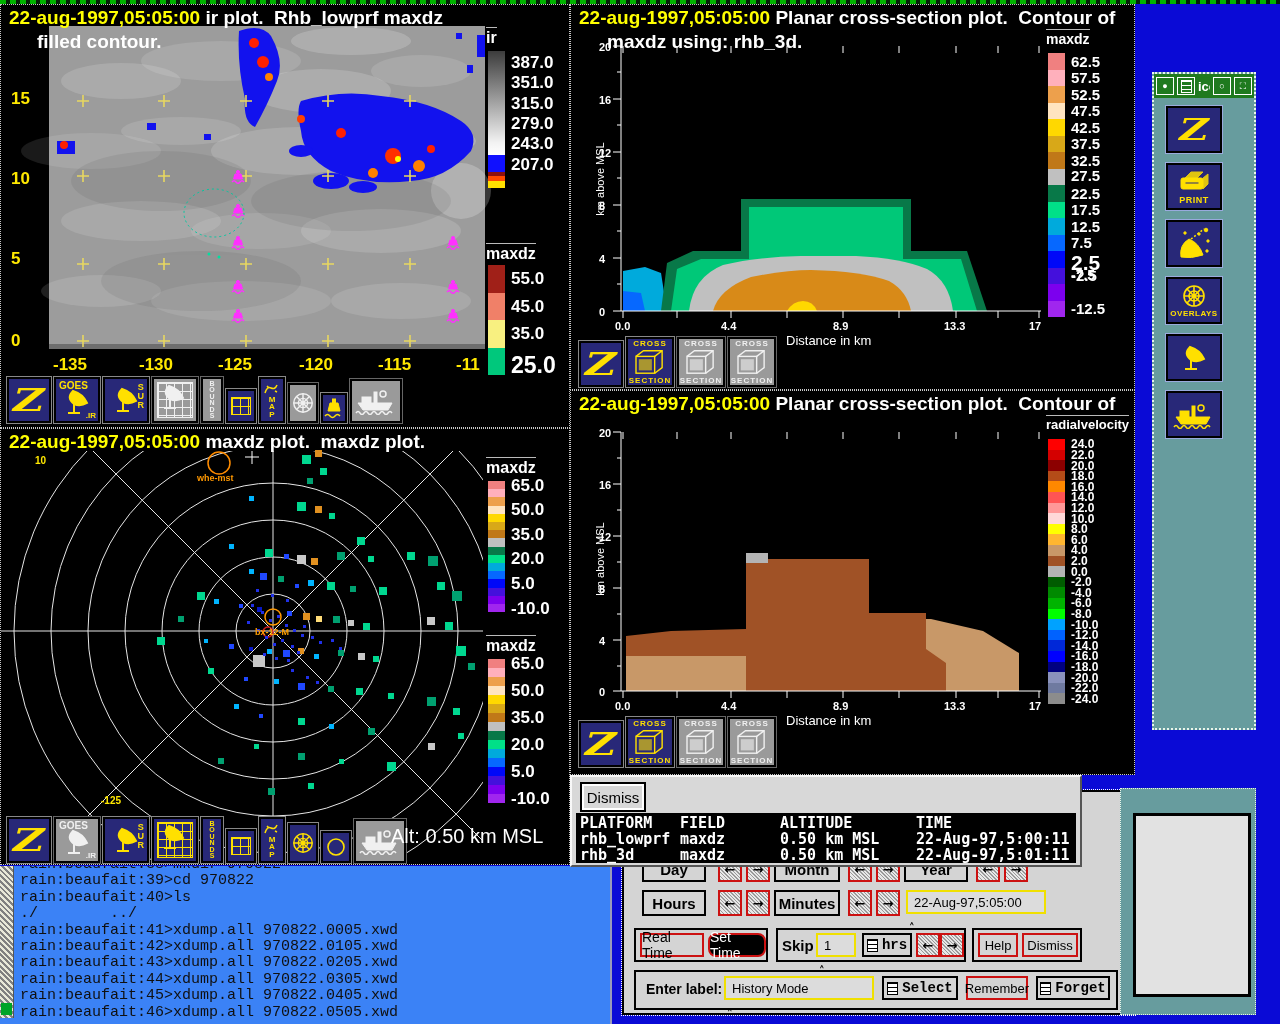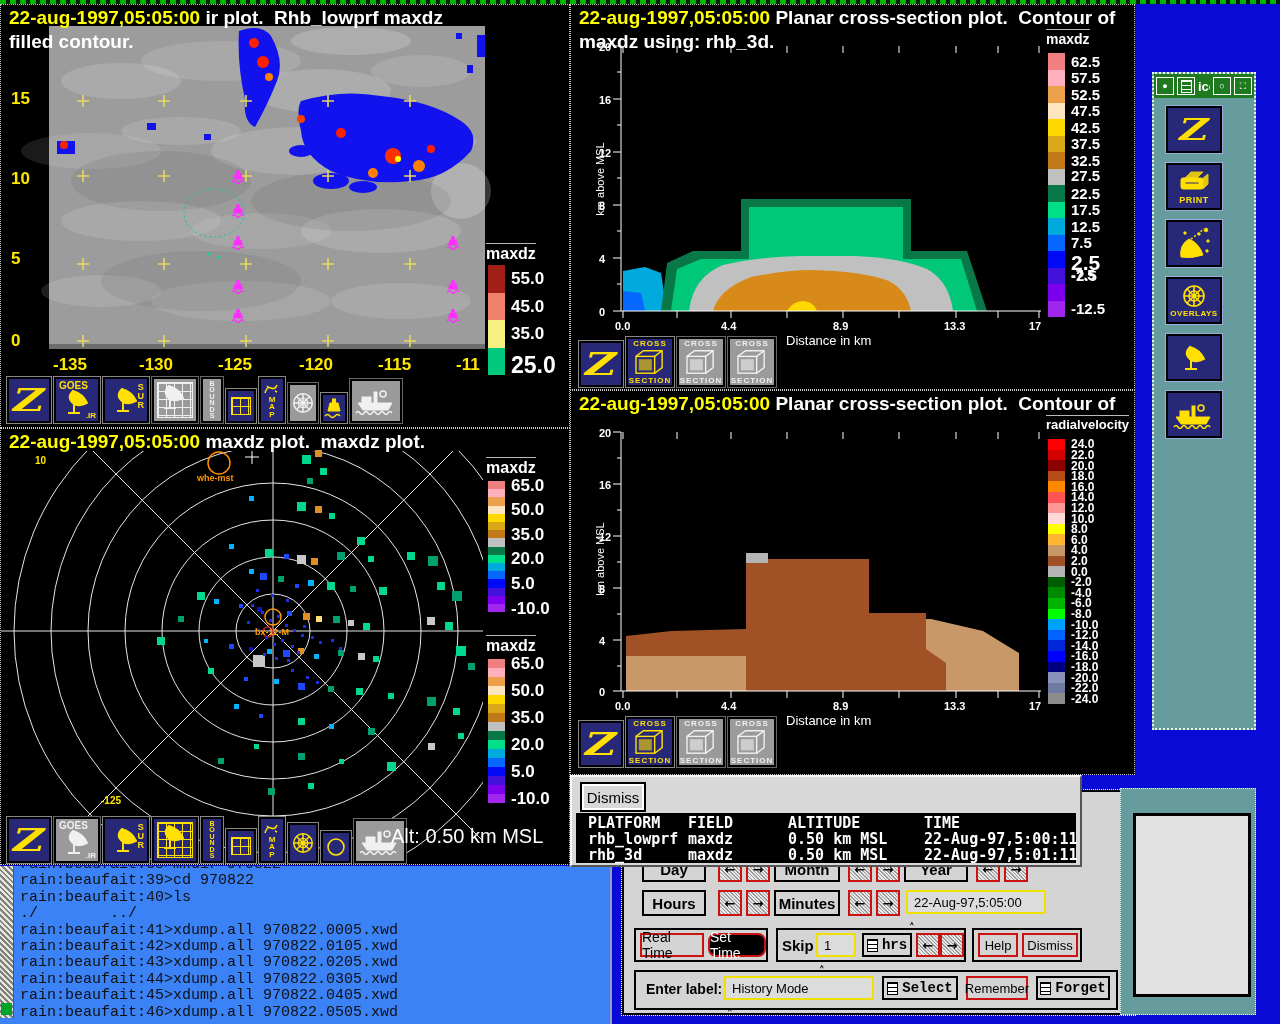--- a/index.html
+++ b/index.html
@@ -2,21 +2,21 @@
 <html><head>
 <meta charset="utf-8">
 <style>
   html,body{margin:0;padding:0;background:#0a0ad6;}
   #screen{position:relative;width:1280px;height:1024px;background:#0a0ad6;overflow:hidden;
           font-family:"Liberation Sans",sans-serif;}
   #top-strip{position:absolute;left:0;top:0;width:1280px;height:4px;
      background:repeating-linear-gradient(90deg,#00b400 0 6px,#062006 6px 10px);}
   .xwin{position:absolute;background:#000;border:1px dotted #c8c8c8;box-sizing:border-box;overflow:hidden;}
   .ptitle{position:absolute;left:8px;top:2px;font:bold 19px "Liberation Sans",sans-serif;color:#fff;white-space:pre;}
-  .ptitle.l2{top:26px;}
+  .ptitle.l2{top:26px;margin-left:28px;}
   .t-time{color:#ffff00;}
   .tick{position:absolute;font-weight:bold;}
   .tick.yel{color:#ffe800;font-size:17px;}
   .tick.wht{color:#fff;font-size:11px;}
   .cb-host{position:absolute;width:92px;color:#fff;}
   .cb-label{position:absolute;left:2px;top:0;font:bold 16px "Liberation Sans",sans-serif;border-top:1px solid #bbb;padding-top:1px;}
   .cb-seg{position:absolute;left:4px;width:17px;}
   .cb-tick{position:absolute;left:27px;font-weight:bold;color:#fff;white-space:nowrap;}
   .tbar{position:absolute;display:flex;align-items:flex-end;gap:3px;}
   .tbtn{position:relative;border:2px solid #000;box-sizing:border-box;display:flex;align-items:center;justify-content:center;flex-direction:column;overflow:hidden;}
@@ -30,21 +30,21 @@
   .icon-grid{width:30px;height:28px;border:1px solid;background-size:8px 8px;}
   .ylab{position:absolute;color:#fff;font:11px "Liberation Sans",sans-serif;transform:rotate(-90deg);transform-origin:center;}
   .xlab{position:absolute;color:#fff;font:13px "Liberation Sans",sans-serif;}
   
   #popup-platform{position:absolute;left:570px;top:775px;width:512px;height:92px;background:#d8d8d8;
      border:2px solid;border-color:#f8f8f8 #555 #555 #f8f8f8;box-sizing:border-box;z-index:40;}
   .btn-plain{background:#d8d8d8;border:2px solid #000;box-shadow:0 0 0 2px #fff inset;
      font:15px "Liberation Sans",sans-serif;color:#000;display:flex;align-items:center;justify-content:center;}
   #pp-table{position:absolute;left:4px;top:36px;width:500px;height:50px;background:#000;color:#fff;
      font:bold 15px "DejaVu Sans Mono",monospace;padding:2px 0 0 4px;box-sizing:border-box;}
-  .pp-row{display:grid;grid-template-columns:100px 100px 136px auto;line-height:16px;white-space:pre;margin-left:8px;}
+  .pp-row{display:grid;grid-template-columns:100px 100px 136px auto;line-height:16px;white-space:pre;}
   
   #terminal{position:absolute;left:0;top:866px;width:612px;height:192px;background:#3b82f6;z-index:25;
      border-right:2px solid #99b;box-sizing:border-box;}
   #term-scroll{position:absolute;left:0;top:0;width:13px;height:152px;
      background:repeating-linear-gradient(45deg,#808080 0 2px,#e8e8d8 2px 4px);border-right:1px solid #555;}
   #term-green{position:absolute;left:1px;bottom:3px;width:11px;height:12px;background:#00a428;}
   #term-lines{position:absolute;left:20px;top:0;right:2px;bottom:0;overflow:hidden;
      font:15px "Liberation Mono",monospace;color:#101010;line-height:16.4px;white-space:pre;}
   
   #panel-time{position:absolute;left:622px;top:790px;width:513px;height:225px;background:#d4d4d4;
@@ -205,20 +205,34 @@
         <span class="tick yel" style="left: 10px; top: 244px;">5</span>
         <span class="tick yel" style="left: 10px; top: 326px;">0</span>
       </div>
   <div id="ir-xticks">
         <span class="tick yel" style="left: 52px; top: 350px;">-135</span>
         <span class="tick yel" style="left: 138px; top: 350px;">-130</span>
         <span class="tick yel" style="left: 217px; top: 350px;">-125</span>
         <span class="tick yel" style="left: 298px; top: 350px;">-120</span>
         <span class="tick yel" style="left: 377px; top: 350px;">-115</span>
         <span class="tick yel" style="left: 455px; top: 350px;">-11</span>
+      </div>
+  <div class="cb-host" id="cb-ir-a" style="left:483px;top:22px;height:180px;">
+        <div class="cb-label">ir</div>
+        <div class="cb-seg" style="top: 24px; height: 104px; background: linear-gradient(rgb(60, 60, 60), rgb(242, 242, 242) 88%, rgb(255, 255, 255));"></div>
+        <div class="cb-seg" style="top: 128px; height: 17px; background: rgb(16, 16, 255);"></div>
+        <div class="cb-seg" style="top: 145px; height: 4px; background: rgb(140, 16, 16);"></div>
+        <div class="cb-seg" style="top: 149px; height: 5px; background: rgb(255, 72, 0);"></div>
+        <div class="cb-seg" style="top: 154px; height: 7px; background: rgb(255, 224, 0);"></div>
+        <div class="cb-tick" style="top: 26px; font-size: 17px;">387.0</div>
+        <div class="cb-tick" style="top: 46.3px; font-size: 17px;">351.0</div>
+        <div class="cb-tick" style="top: 66.6px; font-size: 17px;">315.0</div>
+        <div class="cb-tick" style="top: 86.9px; font-size: 17px;">279.0</div>
+        <div class="cb-tick" style="top: 107.2px; font-size: 17px;">243.0</div>
+        <div class="cb-tick" style="top: 127.5px; font-size: 17px;">207.0</div>
       </div>
   <div class="cb-host" id="cb-ir-b" style="left:483px;top:238px;height:140px;">
         <div class="cb-label" style="font-size: 16px;">maxdz</div>
         <div class="cb-seg" style="top: 22px; height: 27.5px; background: rgb(160, 32, 24);"></div>
         <div class="cb-seg" style="top: 49.5px; height: 27.5px; background: rgb(240, 128, 104);"></div>
         <div class="cb-seg" style="top: 77px; height: 27.5px; background: rgb(248, 240, 128);"></div>
         <div class="cb-seg" style="top: 104.5px; height: 27.5px; background: rgb(0, 200, 124);"></div>
         <div class="cb-tick" style="top: 26.25px; font-size: 17px;">55.0</div>
         <div class="cb-tick" style="top: 53.75px; font-size: 17px;">45.0</div>
         <div class="cb-tick" style="top: 81.25px; font-size: 17px;">35.0</div>

